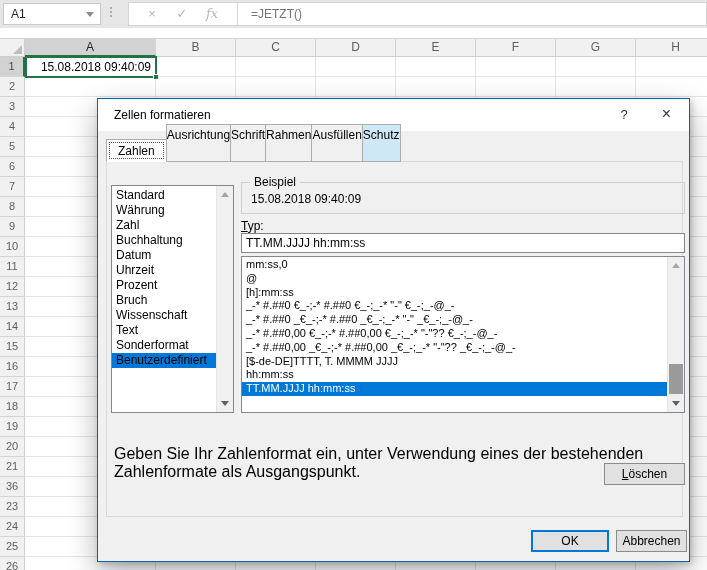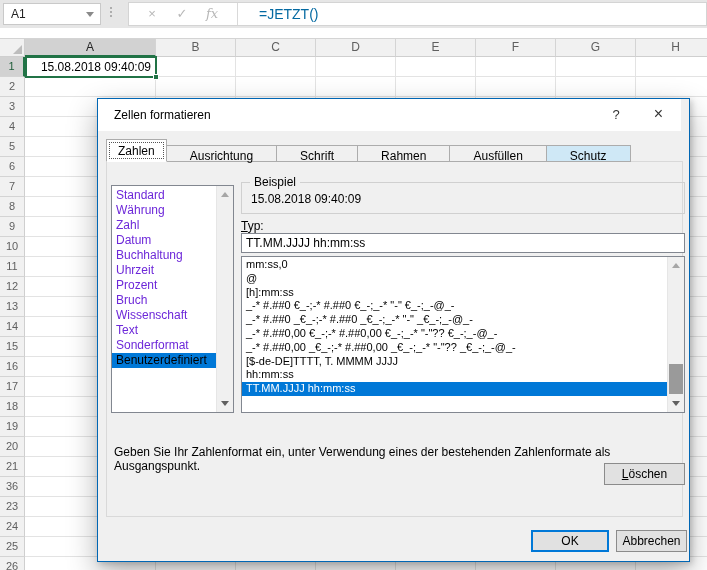--- a/index.html
+++ b/index.html
@@ -15,21 +15,21 @@
   .namebox .dd { position:absolute; right:6px; top:8px; width:0; height:0;
                  border-left:4px solid transparent; border-right:4px solid transparent; border-top:5px solid #8a8a8a; }
   .dots { position:absolute; left:110px; top:7px; display:flex; flex-direction:column; gap:2px; }
   .dots i { width:2px; height:2px; background:#9a9a9a; border-radius:50%; }
   .fbar { position:absolute; left:128px; top:2px; width:579px; height:24px; background:#fff; border:1px solid #d4d4d4; }
   .fbar .ico { position:absolute; top:0; height:22px; line-height:22px; text-align:center; width:26px; color:#b7b7b7; font-size:13px; }
   .ico-x { left:10px; }
   .ico-check { left:40px; }
   .ico-fx { left:70px; color:#595959; font-style:italic; font-family:"DejaVu Serif",serif; font-size:13px; }
   .fdivider { position:absolute; left:108px; top:0; width:1px; height:22px; background:#d9d9d9; }
-  .fvalue { position:absolute; left:130px; top:0; height:22px; line-height:22px; font-size:14px; color:#0369a1; }
+  .fvalue { position:absolute; left:122px; top:0; height:22px; line-height:22px; font-size:12px; color:#737373; }
   .gapband { position:absolute; left:0; top:28px; width:707px; height:11px; background:#ffffff; border-bottom:1px solid #d4d4d4; }
 
   
   .corner { position:absolute; left:0; top:39px; width:25px; height:18px; background:#f1f1f1;
             border-right:1px solid #cfcfcf; border-bottom:1px solid #cfcfcf; }
   .corner .tri { position:absolute; right:2px; bottom:2px; width:0; height:0;
                  border-bottom:9px solid #bdbdbd; border-left:9px solid transparent; }
   .colheads { position:absolute; left:25px; top:39px; height:18px; display:flex; }
   .colhead { height:18px; background:#f1f1f1; border-right:1px solid #d4d4d4; border-bottom:1px solid #cfcfcf;
              font-size:12px; color:#5f5f5f; text-align:center; line-height:17px; }
@@ -41,41 +41,41 @@
   .cells { position:absolute; left:25px; top:57px; width:682px; height:513px;
            background:repeating-linear-gradient(to bottom, transparent 0px, transparent 19px, #e3e3e3 19px, #e3e3e3 20px); }
   .vline { position:absolute; top:0; width:1px; height:100%; background:#e3e3e3; }
   .selcell { position:absolute; left:25px; top:56px; width:132px; height:22px; border:2px solid var(--green);
              background:#fff; font-size:12px; color:#000; text-align:right; line-height:18px; padding-right:4px; }
   .selcell .handle { position:absolute; right:-4px; bottom:-4px; width:6px; height:6px; background:var(--green); border:1px solid #fff; }
 
   
   .dialog { position:absolute; left:97px; top:98px; width:593px; height:464px; background:#f0f0f0;
             border:1px solid var(--dlgborder); box-shadow:0 12px 28px rgba(0,0,0,.30), 2px 2px 6px rgba(0,0,0,.18); }
-  .dlg-title { position:absolute; left:0; top:0; right:8px; height:32px; background:#fff; }
+  .dlg-title { position:absolute; left:0; top:0; right:0; height:32px; background:#fff; }
   .dlg-title .txt { position:absolute; left:16px; top:0; line-height:32px; font-size:12px; color:#000; }
   .dlg-help { position:absolute; right:45px; top:0; width:40px; height:32px; text-align:center; line-height:32px;
               font-size:13px; color:#333; cursor:default; }
   .dlg-close { position:absolute; right:0; top:0; width:45px; height:32px; text-align:center; line-height:30px;
                font-size:16px; color:#333; cursor:default; }
 
   .tabs { position:absolute; left:8px; top:40px; display:flex; align-items:flex-end; height:23px; z-index:3; }
   .tab { background:#f0f0f0; border:1px solid #acacac; font-size:12px; color:#000;
-         padding:3px 23px 3px; margin-right:-1px; height:17px; white-space:nowrap; }
+         padding:3px 0 3px; margin-right:-1px; height:38px; white-space:nowrap; }
   .tab.hl { background:#cfe8f6; }
   .tab.active { background:#fff; border-bottom-color:#fff; height:23px; padding:4px 11px 4px; position:relative; z-index:4;
                 outline:1px dotted #555; outline-offset:-4px; }
 
   .pane { position:absolute; left:8px; top:62px; width:577px; height:356px; border:1px solid #d9d9d9; background:#f0f0f0; z-index:2; }
 
   .lbl { position:absolute; font-size:12px; color:#000; }
   .hk { text-decoration:underline; }
 
   .catlist { position:absolute; left:4px; top:23px; width:123px; height:228px; background:#fff; border:1px solid #828790; overflow:hidden; }
-  .catlist .item { font-size:12px; line-height:15px; padding-left:4px; white-space:nowrap; color:#6d28d9; }
+  .catlist .item { font-size:12px; line-height:15px; padding-left:4px; white-space:nowrap; color:#000000; }
   .catlist .item.sel { background:var(--blue); color:#000000; }
   .catlist .pad { height:2px; }
 
   .vscroll { position:absolute; right:0; top:0; width:17px; height:100%; background:#f0f0f0; border-left:1px solid #e6e6e6; }
   .sbtn { position:absolute; left:0; width:16px; height:17px; display:flex; align-items:center; justify-content:center; }
   .sbtn.up { top:0; } .sbtn.down { bottom:0; }
   .tri-up { width:0; height:0; border-left:4px solid transparent; border-right:4px solid transparent; border-bottom:5px solid #a6a6a6; }
   .tri-down { width:0; height:0; border-left:4px solid transparent; border-right:4px solid transparent; border-top:5px solid #606060; }
   .thumb { position:absolute; left:1px; width:14px; background:#9a9a9a; }
 
@@ -90,21 +90,21 @@
   .fmtlist .item { font-size:11px; line-height:13.8px; padding-left:4px; white-space:nowrap; color:#000; }
   .fmtlist .item.sel { background:var(--blue); color:#fff; }
   .fmtlist .pad { height:1px; }
 
   .btn { position:absolute; background:#e1e1e1; border:1px solid #8b8b8b; font-size:12px; color:#000;
          text-align:center; cursor:default; }
   .btn-delete { left:497px; top:257px; width:81px; height:22px; line-height:20px;margin-top:44px; }
   .btn-ok { left:433px; top:431px; width:78px; height:22px; line-height:18px; border:2px solid var(--blue); }
   .btn-cancel { left:518px; top:431px; width:71px; height:22px; line-height:20px; }
 
-  .desc { position:absolute; left:7px; top:283px; width:565px; font-size:12px; color:#000; }
+  .desc { position:absolute; left:7px; top:283px; width:565px; font-size:16px; color:#000; }
 </style>
 </head>
 <body>
 
 <div class="topstrip">
   <div class="namebox">
     <span>A1</span>
     <span class="dd"></span>
   </div>
   <div class="dots">
@@ -194,22 +194,22 @@
     </div>
 
   <div class="pane">
     <span class="lbl" style="left:7px; top:16px;margin-top:32px;"><span class="hk">K</span><span>ategorie:</span></span>
 
     <div class="catlist" id="catlist">
         <div class="pad"></div>
         <div class="item">Standard</div>
         <div class="item">Währung</div>
         <div class="item">Zahl</div>
+        <div class="item">Buchhaltung</div>
         <div class="item">Datum</div>
-        <div class="item">Buchhaltung</div>
         <div class="item">Uhrzeit</div>
         <div class="item">Prozent</div>
         <div class="item">Bruch</div>
         <div class="item">Wissenschaft</div>
         <div class="item">Text</div>
         <div class="item">Sonderformat</div>
         <div class="item sel">Benutzerdefiniert</div>
         <div class="vscroll">
           <div class="sbtn up">
             <div class="tri-up"></div>

